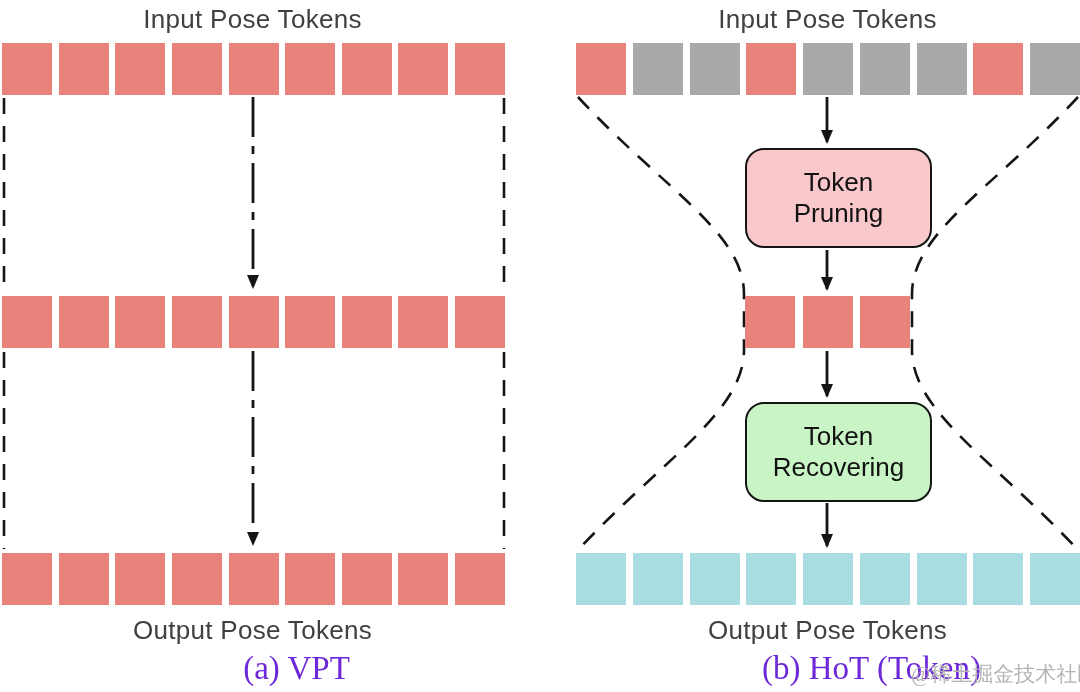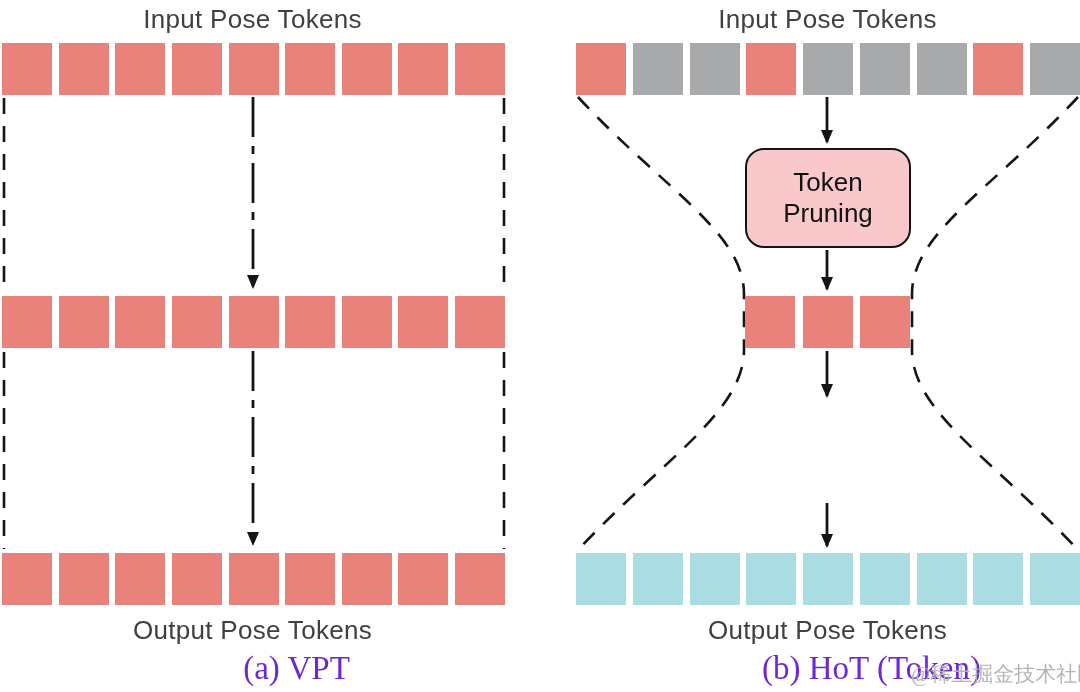--- a/index.html
+++ b/index.html
@@ -15,21 +15,21 @@
   .token{width:50px;height:52px;flex:0 0 auto;}
   .label{
     position:absolute;text-align:center;font-size:26px;color:#404040;
     letter-spacing:0.3px;white-space:nowrap;
   }
   .caption{
     position:absolute;text-align:center;font-family:"Liberation Serif",serif;
     font-size:33px;color:#6d28d9;white-space:nowrap;padding-left:44px;
   }
   .procbox{
-    position:absolute;width:166px;height:100px;box-sizing:border-box;
+    position:absolute;width:187px;height:100px;box-sizing:border-box;
     border:2.5px solid #151515;border-radius:19px;
     display:flex;align-items:center;justify-content:center;text-align:center;
     font-size:26px;line-height:31px;color:#121212;padding:0 10px;
   }
   .watermark{
     position:absolute;left:911px;top:660px;width:169px;
     font-family:"Liberation Serif",serif;font-size:21px;letter-spacing:0px;
     color:#b4b4b4;white-space:nowrap;z-index:5;
   }
 </style>
@@ -121,20 +121,23 @@
   <div class="procbox" style="left: 745px; top: 148px; background: rgb(248, 200, 202);">
     <span>Token Pruning</span>
   </div>
 
   <div class="token-row" style="left:745px;top:296px;width:165px;">
       <div class="token" style="background: rgb(232, 130, 122);"></div>
       <div class="token" style="background: rgb(232, 130, 122);"></div>
       <div class="token" style="background: rgb(232, 130, 122);"></div>
     </div>
 
+  <div class="procbox" style="left: 745px; top: 402px; background: rgb(201, 244, 197);">
+    <span>Token Recovering</span>
+  </div>
 
   <div class="token-row" style="left:576px;top:553px;width:504px;">
       <div class="token" style="background: rgb(169, 221, 226);"></div>
       <div class="token" style="background: rgb(169, 221, 226);"></div>
       <div class="token" style="background: rgb(169, 221, 226);"></div>
       <div class="token" style="background: rgb(169, 221, 226);"></div>
       <div class="token" style="background: rgb(169, 221, 226);"></div>
       <div class="token" style="background: rgb(169, 221, 226);"></div>
       <div class="token" style="background: rgb(169, 221, 226);"></div>
       <div class="token" style="background: rgb(169, 221, 226);"></div>

